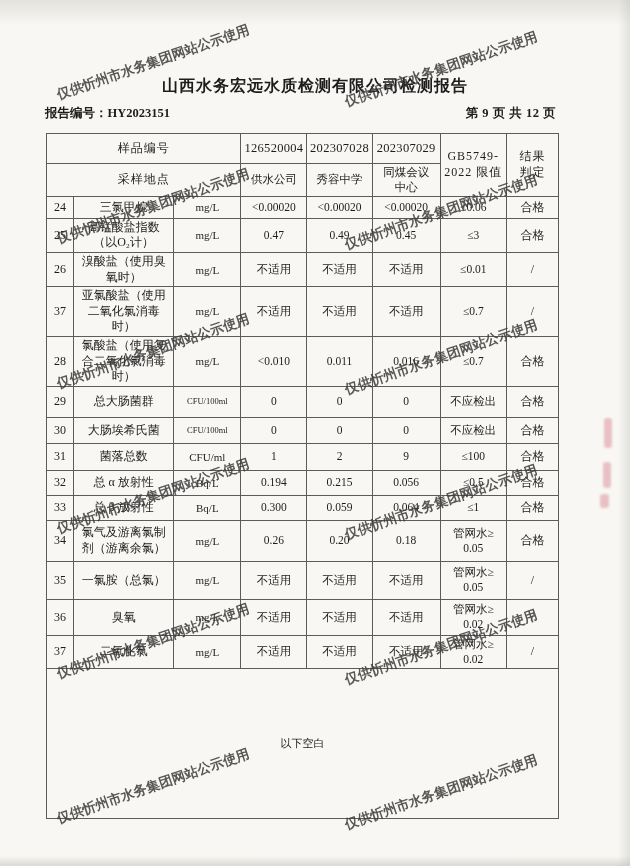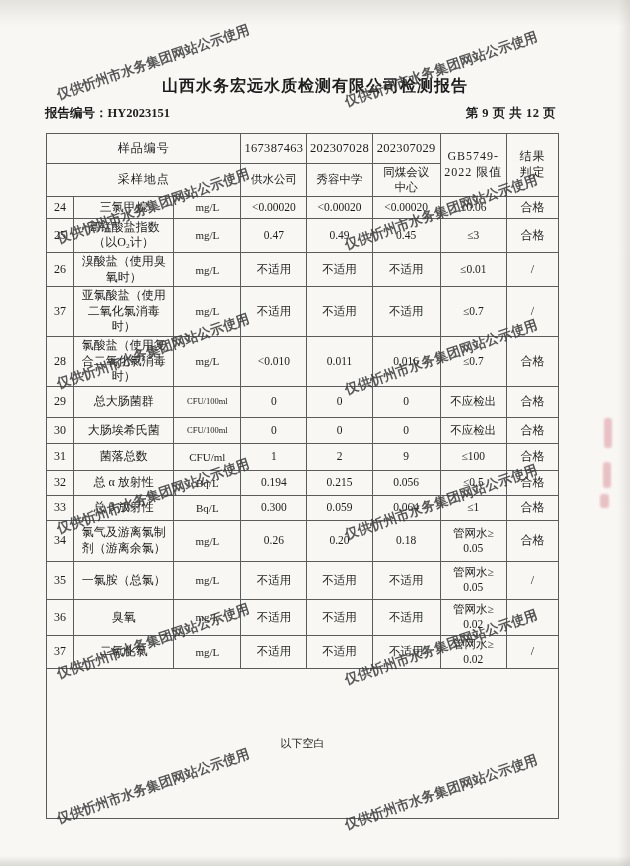--- a/index.html
+++ b/index.html
@@ -103,21 +103,21 @@
         <col style="width:67px">
       <col style="width:66px">
         <col style="width:65px">
         <col style="width:68px">
       <col style="width:66px">
         <col style="width:52px">
     </colgroup>
     <tbody id="tbody">
       <tr class="hr1">
         <td colspan="3" class="hcell">样品编号</td>
-        <td class="sid">167387463</td>
+        <td class="sid">126520004</td>
         <td class="sid">202307028</td>
         <td class="sid">202307029</td>
         <td rowspan="2" class="hcell prewrap">GB5749-
 2022 限值</td>
         <td rowspan="2" class="hcell prewrap">结果
 判定</td>
       </tr>
       <tr class="hr2">
         <td colspan="3" class="hcell">采样地点</td>
         <td class="loc">供水公司</td>

